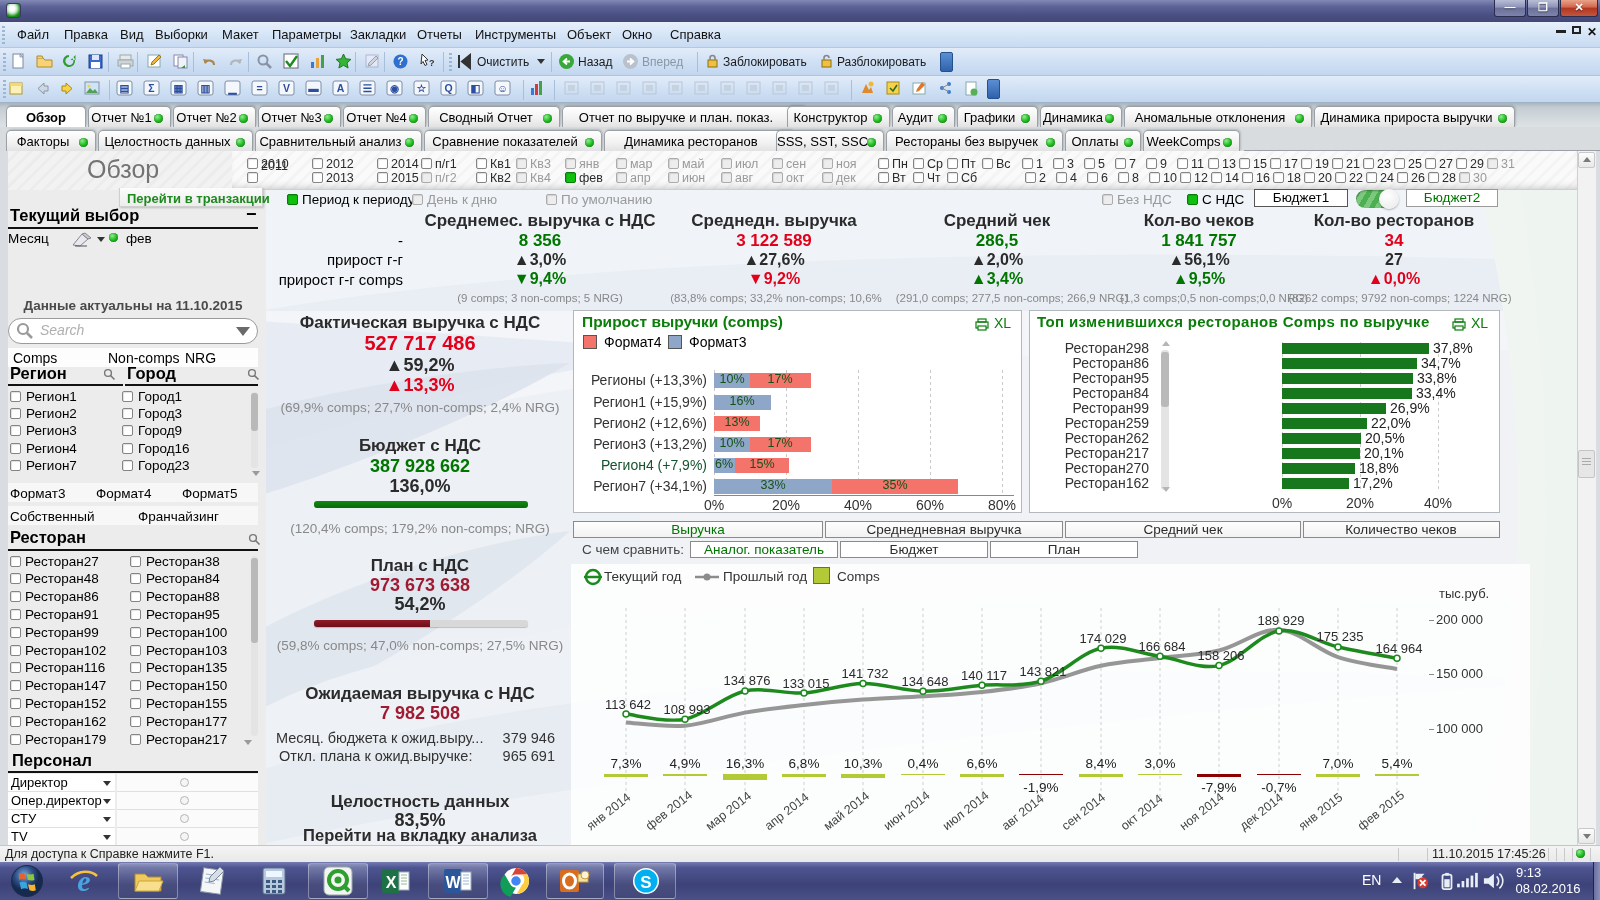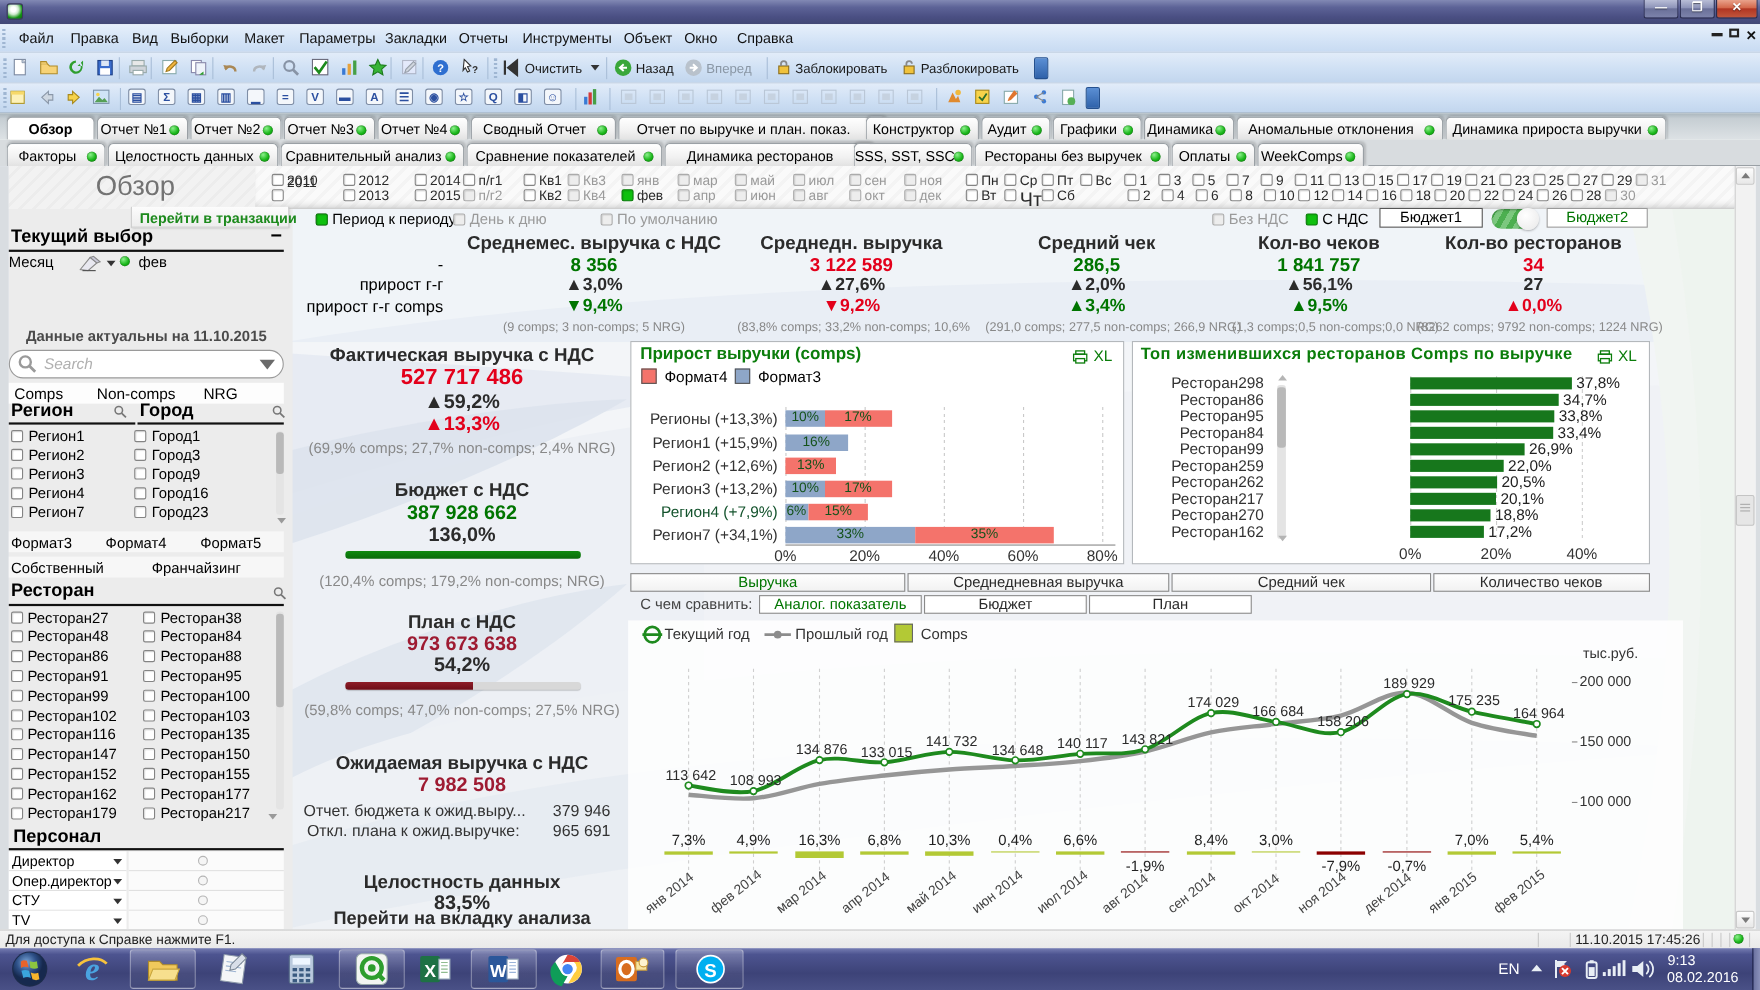--- a/index.html
+++ b/index.html
@@ -504,21 +504,21 @@
 <div class="ct gray" style="left:836px;top:6px;font-size:12.5px">ноя</div>
 <div class="cb dis" style="left:822px;top:21px"></div>
 <div class="ct gray" style="left:836px;top:20px;font-size:12.5px">дек</div>
 <div class="cb " style="left:878px;top:7px"></div>
 <div class="ct dk" style="left:892px;top:6px;font-size:12.5px">Пн</div>
 <div class="cb " style="left:878px;top:21px"></div>
 <div class="ct dk" style="left:892px;top:20px;font-size:12.5px">Вт</div>
 <div class="cb " style="left:913px;top:7px"></div>
 <div class="ct dk" style="left:927px;top:6px;font-size:12.5px">Ср</div>
 <div class="cb " style="left:913px;top:21px"></div>
-<div class="ct dk" style="left:927px;top:20px;font-size:18px">Чт</div>
+<div class="ct dk" style="left:927px;top:20px;font-size:12px">Чт</div>
 <div class="cb " style="left:947px;top:7px"></div>
 <div class="ct dk" style="left:961px;top:6px;font-size:12.5px">Пт</div>
 <div class="cb " style="left:947px;top:21px"></div>
 <div class="ct dk" style="left:961px;top:20px;font-size:12.5px">Сб</div>
 <div class="cb " style="left:982px;top:7px"></div>
 <div class="ct dk" style="left:996px;top:6px;font-size:12.5px">Вс</div>
 <div class="cb " style="left:1022px;top:7px"></div>
 <div class="ct dk" style="left:1036px;top:6px;font-size:12.5px">1</div>
 <div class="cb " style="left:1053px;top:7px"></div>
 <div class="ct dk" style="left:1067px;top:6px;font-size:12.5px">3</div>
@@ -601,21 +601,21 @@
       </div>
 <div class="ab" style="left:8px;top:167px;width:250px;height:26px;background:#fff;border:1.5px solid #9a9a9a;border-radius:13px"></div>
 <svg class="ab" style="left:16px;top:171px" width="18" height="18" viewBox="0 0 18 18">
         <circle cx="7" cy="7" r="5" fill="none" stroke="#9a9a9a" stroke-width="2.2"></circle>
         <path d="M11 11l5 5" stroke="#9a9a9a" stroke-width="2.6"></path>
       </svg>
 <div class="ct " style="left:40px;top:171px;font-size:14px;font-style:italic;color:#b0b0b0">Search</div>
 <div class="ab" style="left:236px;top:176px;width:0;height:0;border-left:7px solid transparent;border-right:7px solid transparent;border-top:9px solid #6a6a6a"></div>
 <div class="ab" style="left:8px;top:197px;width:250px;height:19px;background:#fdfdfd"></div>
 <div class="ct " style="left:13px;top:199px;font-size:14px">Comps</div>
-<div class="ct " style="left:88px;top:199px;font-size:14px">Non-comps</div>
+<div class="ct " style="left:108px;top:199px;font-size:14px">Non-comps</div>
 <div class="ct " style="left:185px;top:199px;font-size:14px">NRG</div>
 <div class="ct bold" style="left:10px;top:213px;font-size:16.5px">Регион</div>
 <div class="ct bold" style="left:127px;top:213px;font-size:16.5px">Город</div>
 <svg class="ab" style="left:103px;top:217px" width="13" height="13" viewBox="0 0 13 13">
         <circle cx="5" cy="5" r="3.4" fill="none" stroke="#777" stroke-width="1.4"></circle>
         <path d="M7.5 7.5l4 4" stroke="#777" stroke-width="1.6"></path>
       </svg>
 <svg class="ab" style="left:247px;top:217px" width="13" height="13" viewBox="0 0 13 13">
         <circle cx="5" cy="5" r="3.4" fill="none" stroke="#777" stroke-width="1.4"></circle>
         <path d="M7.5 7.5l4 4" stroke="#777" stroke-width="1.6"></path>
@@ -867,21 +867,21 @@
 <div class="ab" style="left:314px;top:469px;width:116px;height:7px;border-radius:3px 0 0 3px;background:linear-gradient(180deg,#8e1d28,#6e0e18)"></div>
 <div class="ct " style="left:420px;top:487px;width:0;display:flex;justify-content:center;font-size:13.5px;color:#888">
         <span style="white-space:nowrap">(59,8% comps; 47,0% non-comps; 27,5% NRG)</span>
       </div>
 <div class="ct bold dk" style="left:420px;top:533px;width:0;display:flex;justify-content:center;font-size:17px">
         <span style="white-space:nowrap">Ожидаемая выручка с НДС</span>
       </div>
 <div class="ct bold dr" style="left:420px;top:552px;width:0;display:flex;justify-content:center;font-size:18px">
         <span style="white-space:nowrap">7 982 508</span>
       </div>
-<div class="ct " style="left:276px;top:579px;font-size:14.5px;color:#333">Отчет. бюджета к ожид.выру...</div>
+<div class="ct " style="left:276px;top:579px;font-size:14.5px;color:#333">Месяц. бюджета к ожид.выру...</div>
 <div class="ct " style="right:1045px;top:579px;font-size:14.5px;color:#333">379 946</div>
 <div class="ct " style="left:279px;top:597px;font-size:14.5px;color:#333">Откл. плана к ожид.выручке:</div>
 <div class="ct " style="right:1045px;top:597px;font-size:14.5px;color:#333">965 691</div>
 <div class="ct bold dk" style="left:420px;top:641px;width:0;display:flex;justify-content:center;font-size:17px">
         <span style="white-space:nowrap">Целостность данных</span>
       </div>
 <div class="ct bold dk" style="left:420px;top:659px;width:0;display:flex;justify-content:center;font-size:18px">
         <span style="white-space:nowrap">83,5%</span>
       </div>
 <div class="ct bold dk" style="left:420px;top:675px;width:0;display:flex;justify-content:center;font-size:16.5px">

